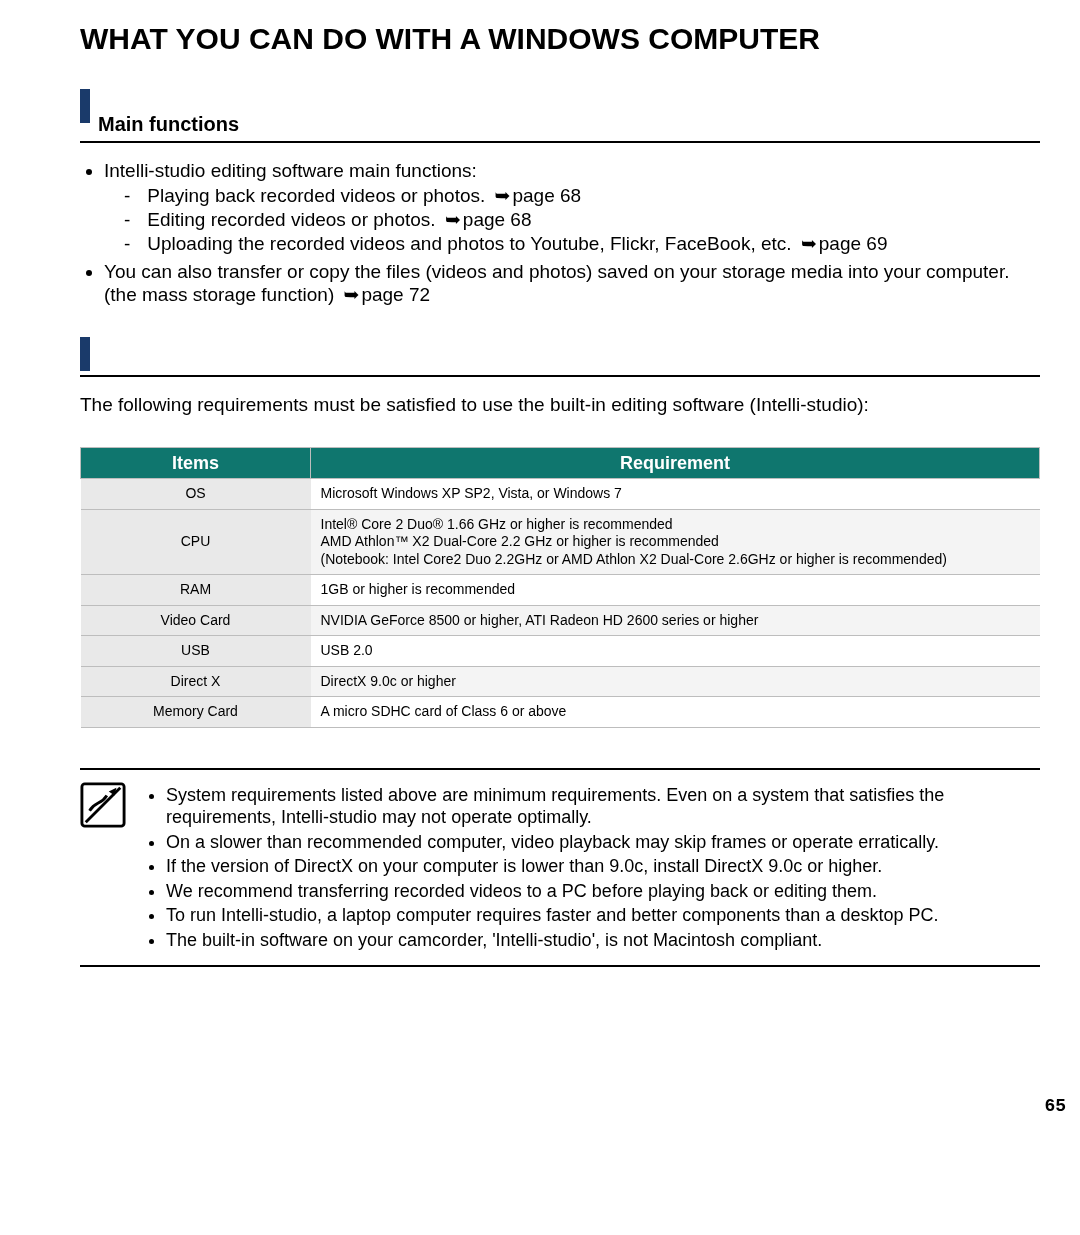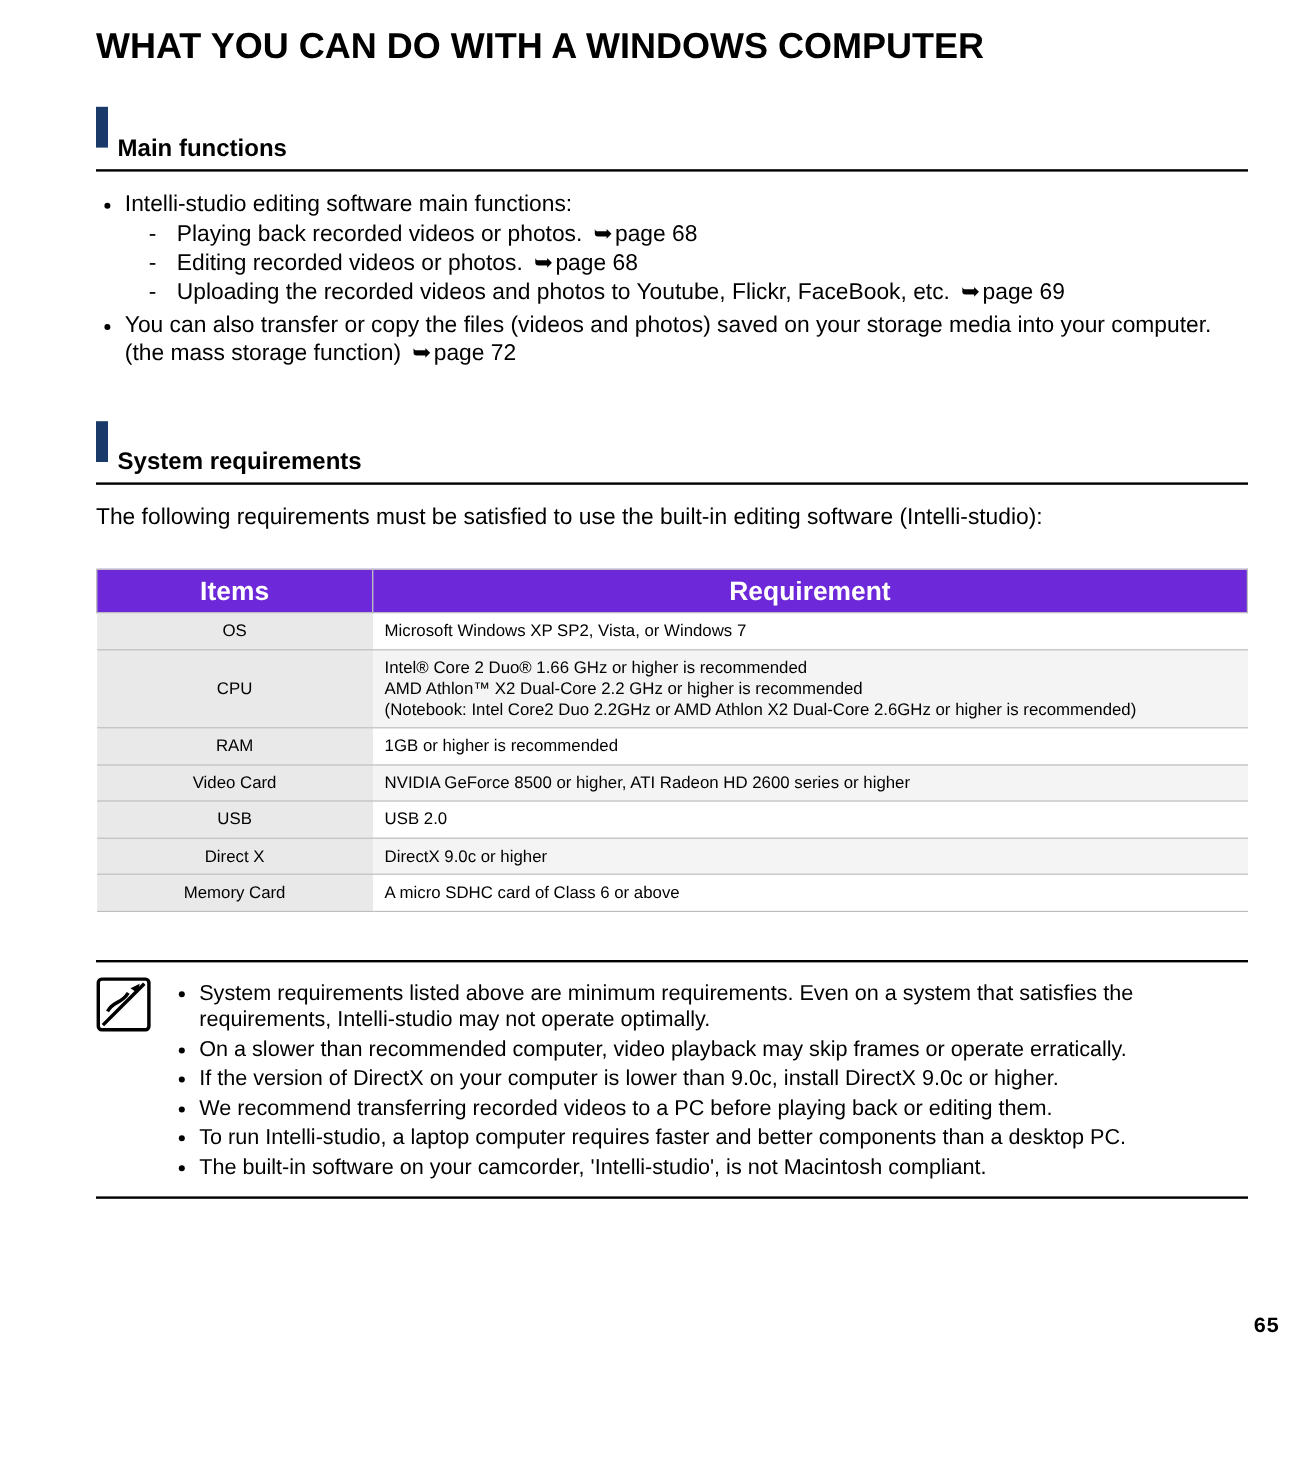--- a/index.html
+++ b/index.html
@@ -78,27 +78,27 @@
   .pageref::before {
     content: "\27A5"; 
     margin: 0 2px 0 4px;
   }
   
   table.req {
     border-collapse: collapse;
     width: 100%;
   }
   table.req th {
-    background: #6d28d9;
+    background: #0f766e;
     color: #ffffff;
     font-weight: 700;
     text-align: center;
     padding: 4px 10px;
     border: 1px solid #bdbdbd;
-    font-size: 22px;
+    font-size: 18px;
   }
   table.req td {
     border-bottom: 1px solid #bdbdbd;
     padding: 6px 10px;
     vertical-align: middle;
     font-size: 14px;
   }
   table.req td.item {
     background: #e9e9e9;
     text-align: center;
@@ -177,21 +177,20 @@
       </li>
       <li>
         <span>You can also transfer or copy the files (videos and photos) saved on your storage media into your computer. (the mass storage function)</span>
         <span class="pageref">page 72</span>
       </li>
     </ul>
   </div>
 
   <div class="subheading">
     <span class="bar"></span>
-    <span class="label">System requirements</span>
   </div>
 
   <p class="intro">The following requirements must be satisfied to use the built-in editing software (Intelli-studio):</p>
 
   <table class="req">
     <thead>
       <tr>
         <th>Items</th>
         <th>Requirement</th>
       </tr>

